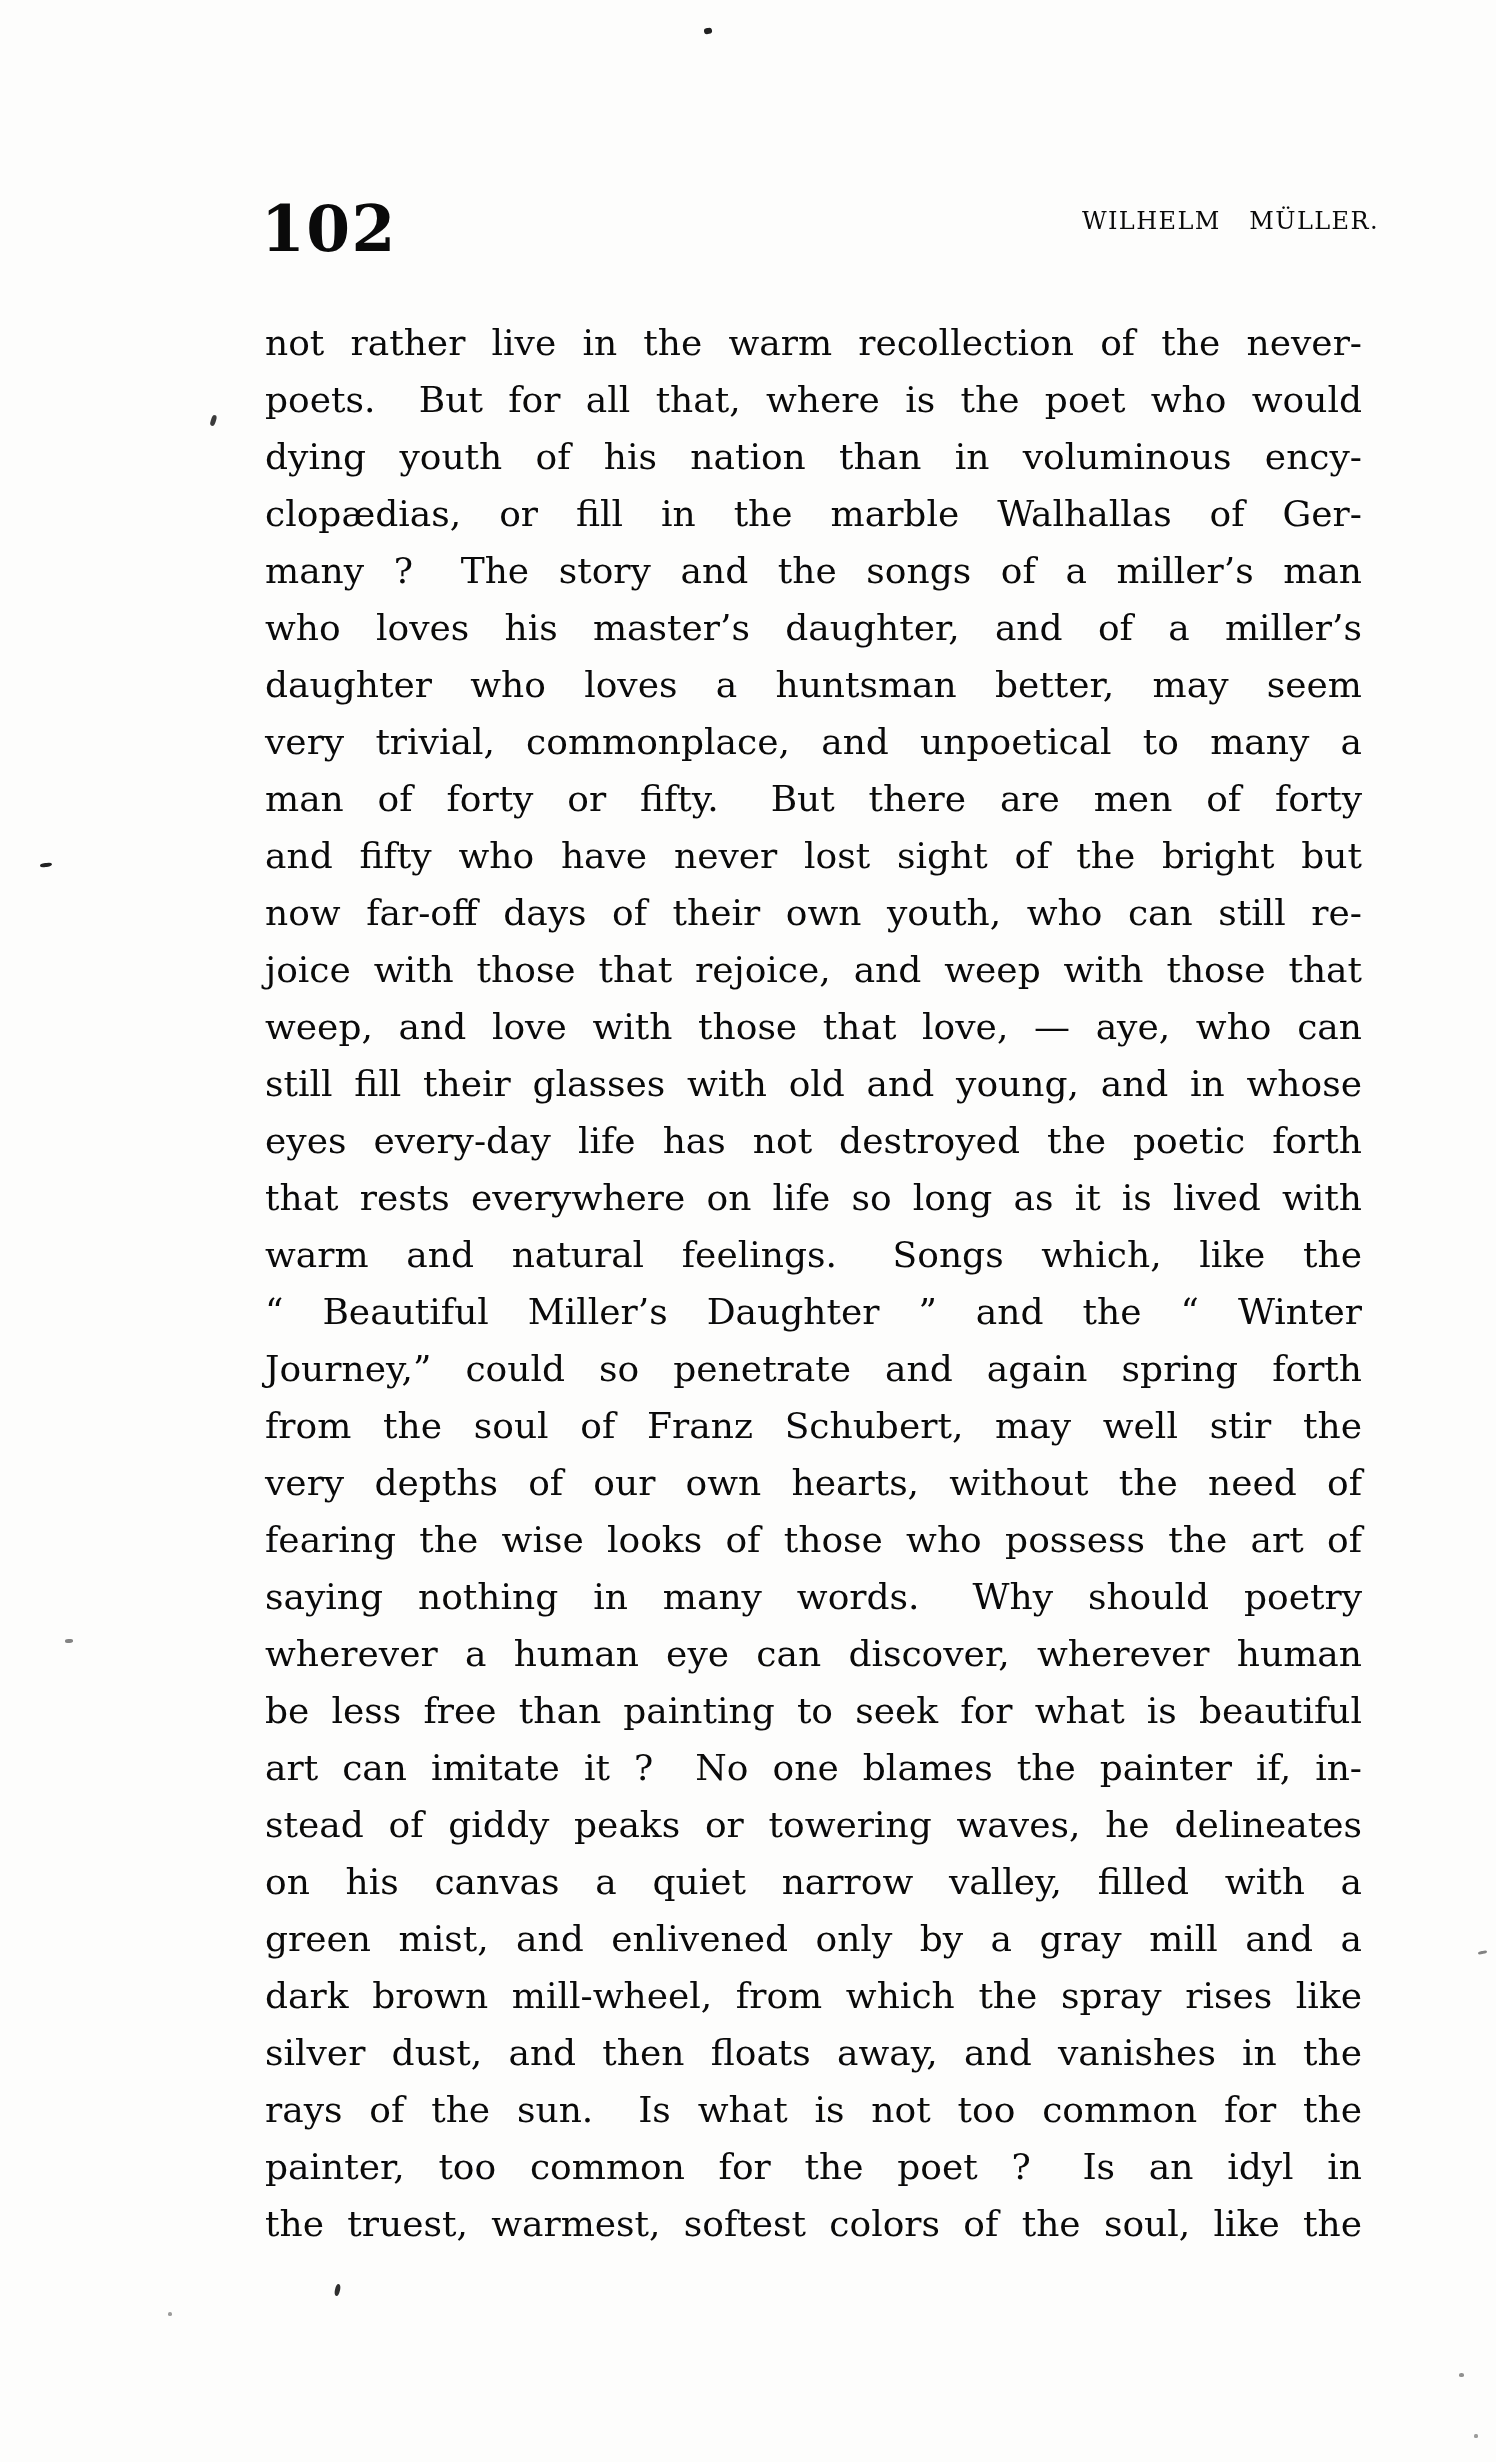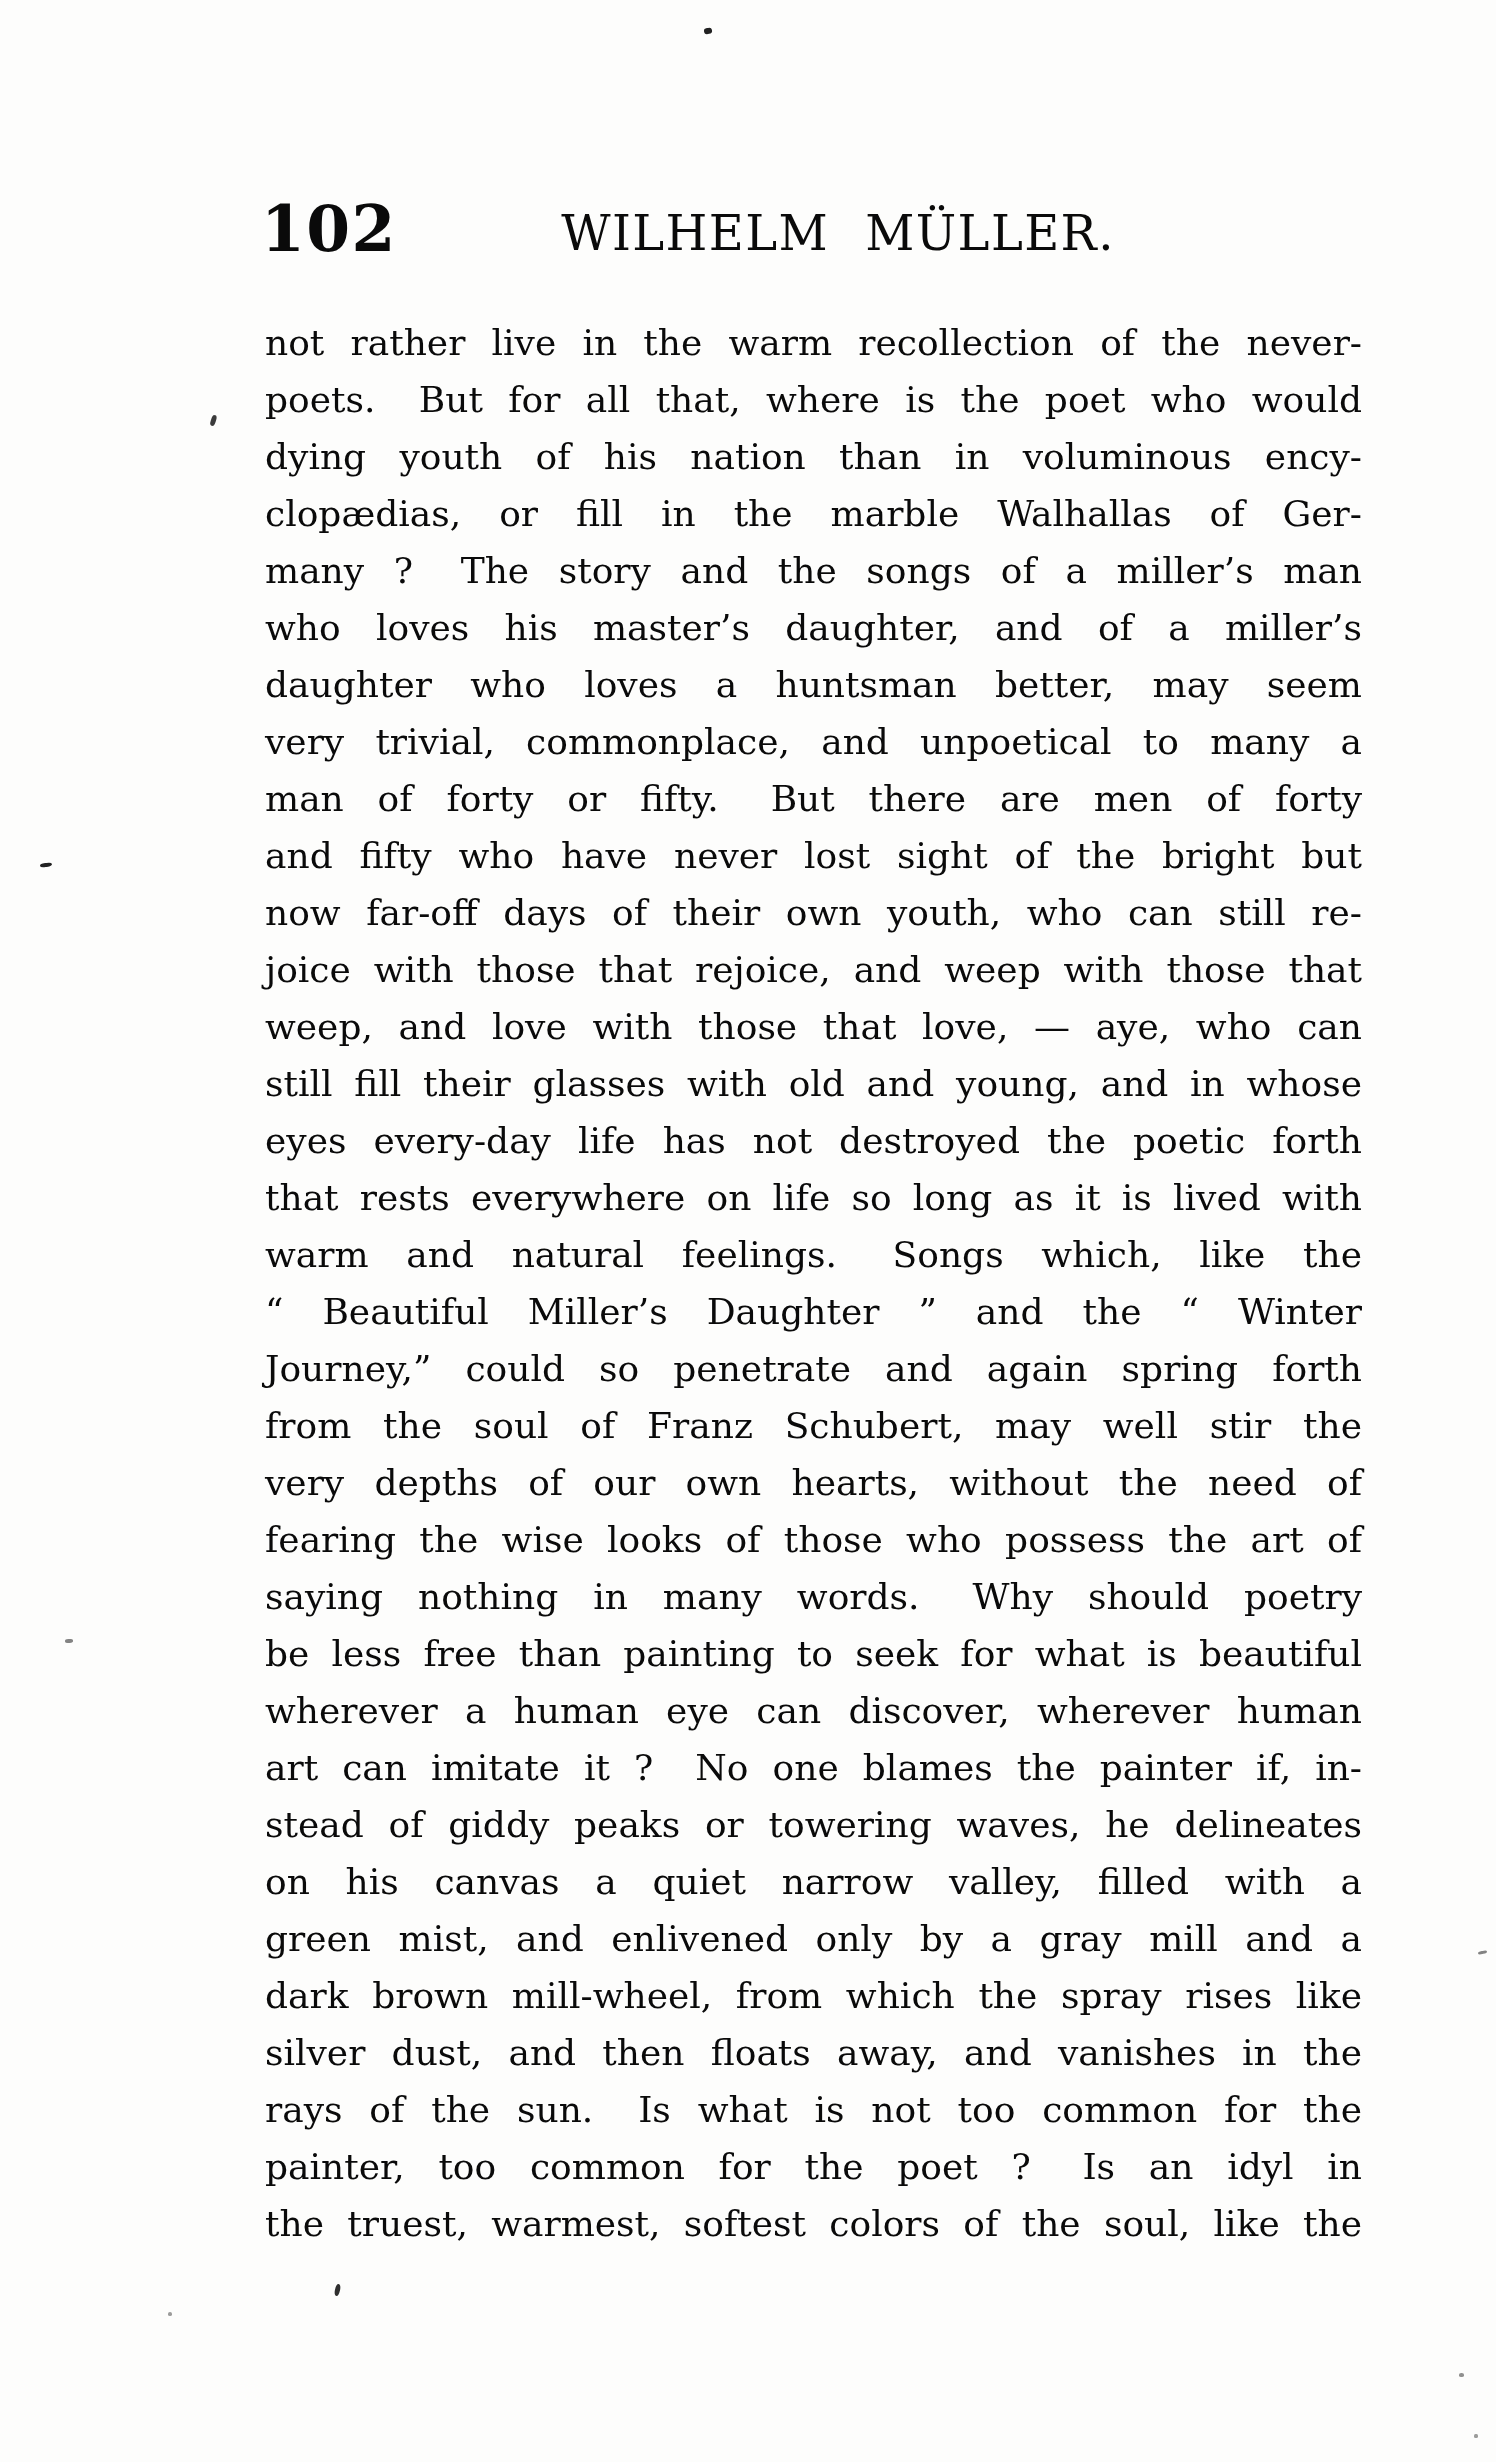--- a/index.html
+++ b/index.html
@@ -24,22 +24,22 @@
     font-weight:bold;
     letter-spacing:1.4px;
     line-height:1;
     color:var(--ink);
   }
   .running-head{
     position:absolute;
     left:297px;
     top:209px;
     width:1082px;
-    text-align:center;
-    font-size:48px;
+    text-align:right;
+    font-size:24px;
     line-height:1;
     letter-spacing:1.4px;
     word-spacing:19.5px;
     white-space:nowrap;
     color:var(--ink);
   }
   .body-text{
     position:absolute;
     left:265px;
     top:314px;
@@ -89,22 +89,22 @@
       <div class="text-line">still fill their glasses with old and young, and in whose</div>
       <div class="text-line">eyes every-day life has not destroyed the poetic forth</div>
       <div class="text-line">that rests everywhere on life so long as it is lived with</div>
       <div class="text-line">warm and natural feelings.  Songs which, like the</div>
       <div class="text-line">“ Beautiful Miller’s Daughter ” and the “ Winter</div>
       <div class="text-line">Journey,” could so penetrate and again spring forth</div>
       <div class="text-line">from the soul of Franz Schubert, may well stir the</div>
       <div class="text-line">very depths of our own hearts, without the need of</div>
       <div class="text-line">fearing the wise looks of those who possess the art of</div>
       <div class="text-line">saying nothing in many words.  Why should poetry</div>
+      <div class="text-line">wherever a human eye can discover, wherever human</div>
       <div class="text-line">be less free than painting to seek for what is beautiful</div>
-      <div class="text-line">wherever a human eye can discover, wherever human</div>
       <div class="text-line">art can imitate it ?  No one blames the painter if, in-</div>
       <div class="text-line">stead of giddy peaks or towering waves, he delineates</div>
       <div class="text-line">on his canvas a quiet narrow valley, filled with a</div>
       <div class="text-line">green mist, and enlivened only by a gray mill and a</div>
       <div class="text-line">dark brown mill-wheel, from which the spray rises like</div>
       <div class="text-line">silver dust, and then floats away, and vanishes in the</div>
       <div class="text-line">rays of the sun.  Is what is not too common for the</div>
       <div class="text-line">painter, too common for the poet ?  Is an idyl in</div>
       <div class="text-line">the truest, warmest, softest colors of the soul, like the</div>
     </div>

